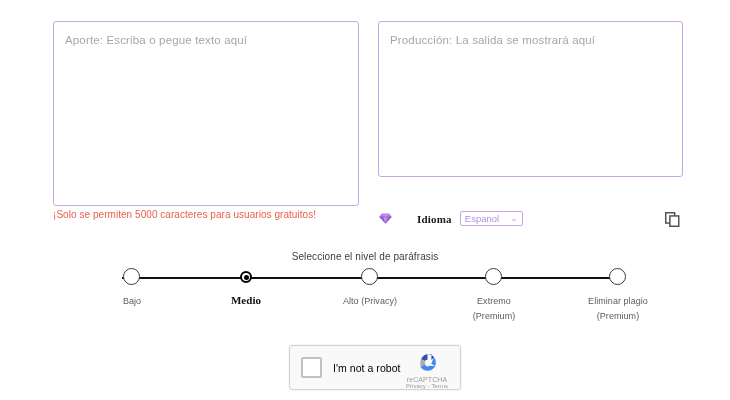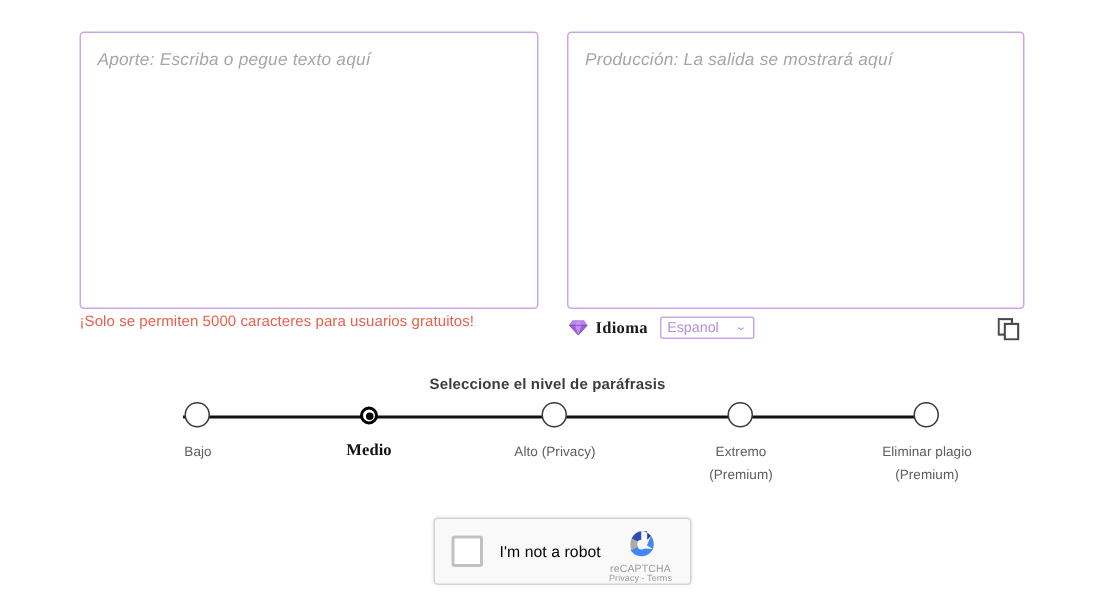--- a/index.html
+++ b/index.html
@@ -16,24 +16,23 @@
     -webkit-font-smoothing: antialiased;
   }
 
   
   .panel {
     position: absolute;
     border: 1px solid #c8a7e9;
     border-radius: 3px;
     background: #ffffff;
     box-sizing: border-box;
-    font-style: italic;
   }
   #input-panel  { left: 53px;  top: 21px; width: 306px; height: 185px; }
-  #output-panel { left: 378px; top: 21px; width: 305px; height: 185px; }
+  #output-panel { left: 378px; top: 21px; width: 305px; height: 156px; }
 
   .panel-placeholder {
     position: absolute;
     left: 11px;
     top: 11px;
     right: 11px;
     font-size: 11.5px;
     color: #a6a6a6;
     line-height: 15px;
     letter-spacing: .15px;
@@ -60,20 +59,21 @@
     align-items: center;
     gap: 5px;
   }
   #gem-icon { display: block; width: 13px; height: 13px; }
   #language-label {
     font-family: "Liberation Serif", serif;
     font-size: 11px;
     font-weight: bold;
     color: #1a1a1a;
     letter-spacing: .2px;
+    margin-left: 20px;
   }
   #language-select {
     margin-left: 3px;
     width: 63px;
     height: 15px;
     border: 1px solid #c8a7e9;
     border-radius: 2px;
     background: #ffffff;
     color: #b58ee0;
     font-family: "Liberation Sans", sans-serif;
@@ -106,21 +106,20 @@
   
   #slider-title {
     position: absolute;
     left: 0;
     right: 0;
     top: 251px;
     text-align: center;
     font-size: 10px;
     color: #3d3d3d;
     letter-spacing: .1px;
-    font-weight: bold;
   }
   #slider-area {
     position: absolute;
     left: 112px;
     top: 268px;
     width: 516px;
     height: 60px;
   }
   #slider-track {
     position: absolute;

